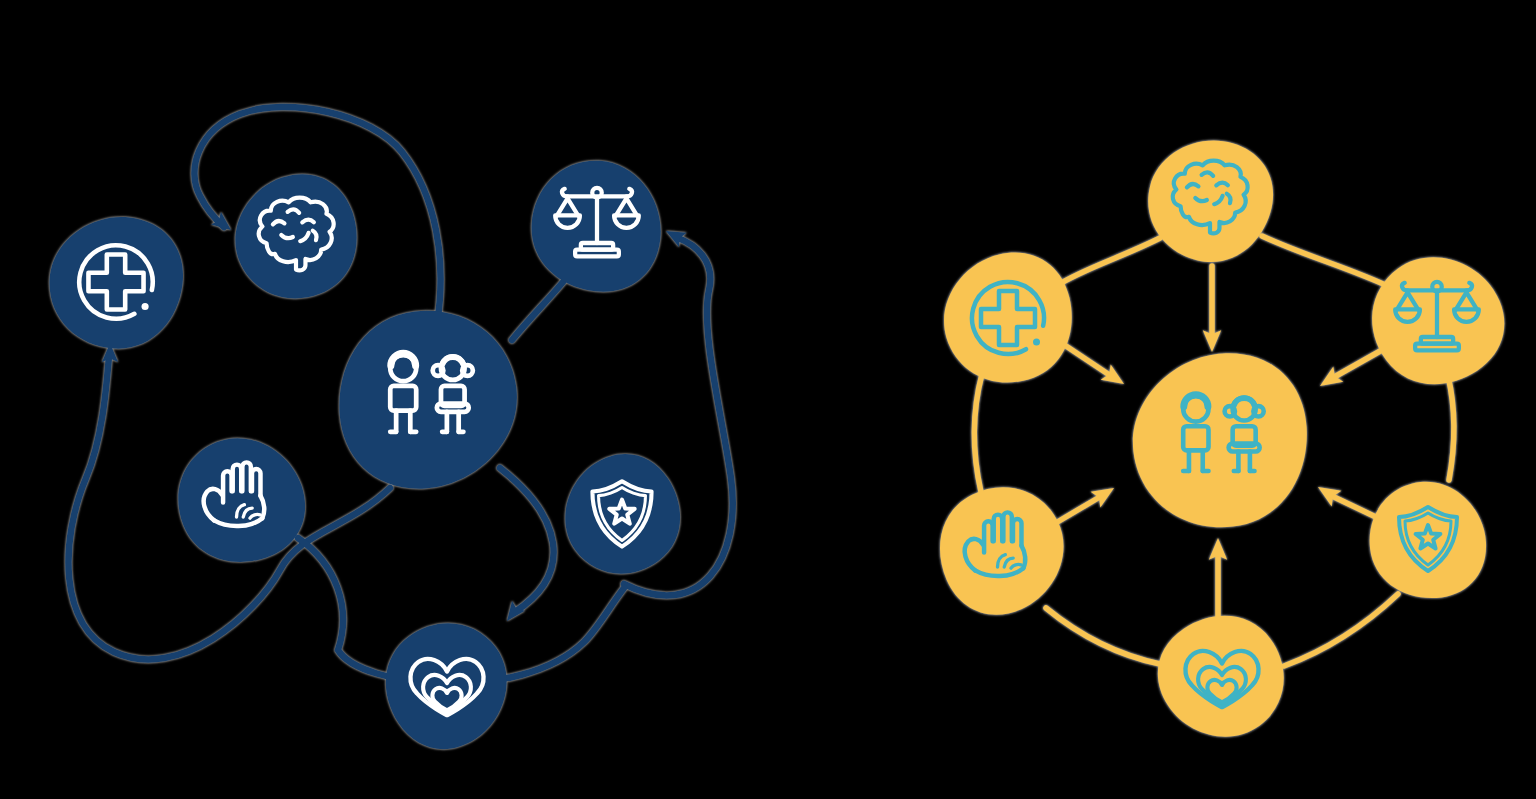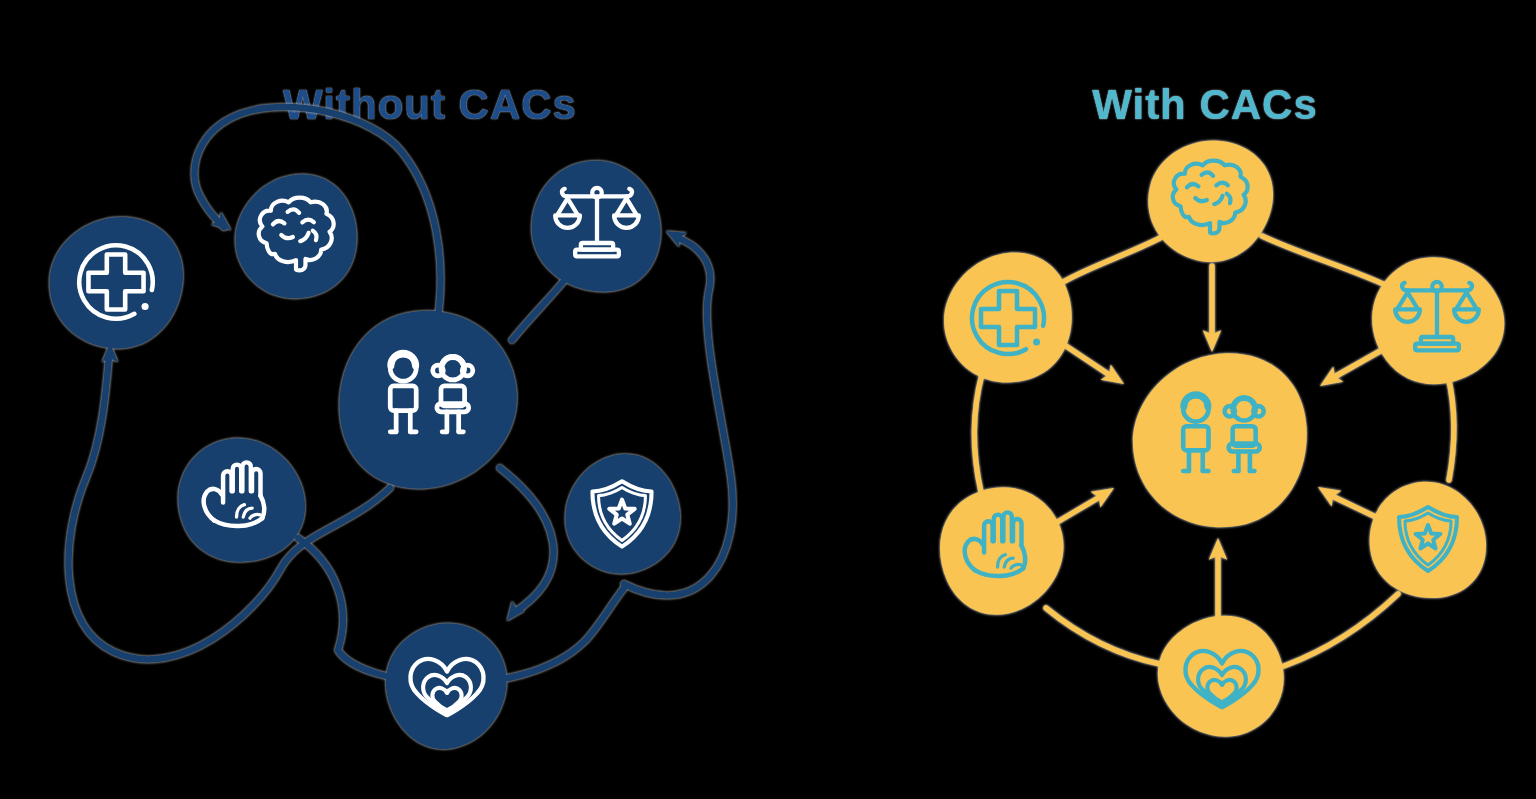--- a/index.html
+++ b/index.html
@@ -32,22 +32,20 @@
   .blob-l{fill:var(--navy);}
   .blob-r{fill:var(--yellow);}
   .icon-l{color:var(--white);}
   .icon-r{color:var(--teal);}
 </style>
 </head>
 <body>
 
 <div class="canvas">
 
-  <h2 class="title title-left">Without CACs</h2>
-  <h2 class="title title-right">With CACs</h2>
 
   <svg class="art" width="1536" height="799" viewBox="0 0 1536 799" xmlns="http://www.w3.org/2000/svg">
 
     <defs>
       <path id="blob" d="M 2,-61 C 36,-63 59,-41 61,-9 C 63,25 44,57 9,61 C -26,65 -57,43 -61,8 C -65,-28 -33,-59 2,-61 Z"></path>
       <path id="head" d="M 0,0 L -19,8 L -15.5,0 L -19,-8 Z"></path>
 
       <g id="icon-cross" fill="none" stroke="currentColor" stroke-width="4.5" stroke-linecap="round" stroke-linejoin="round">
         <circle r="36" stroke-dasharray="196 30" transform="rotate(60)"></circle>
         <path d="M 28.5,24 l 0.01,0" stroke-width="7"></path>

